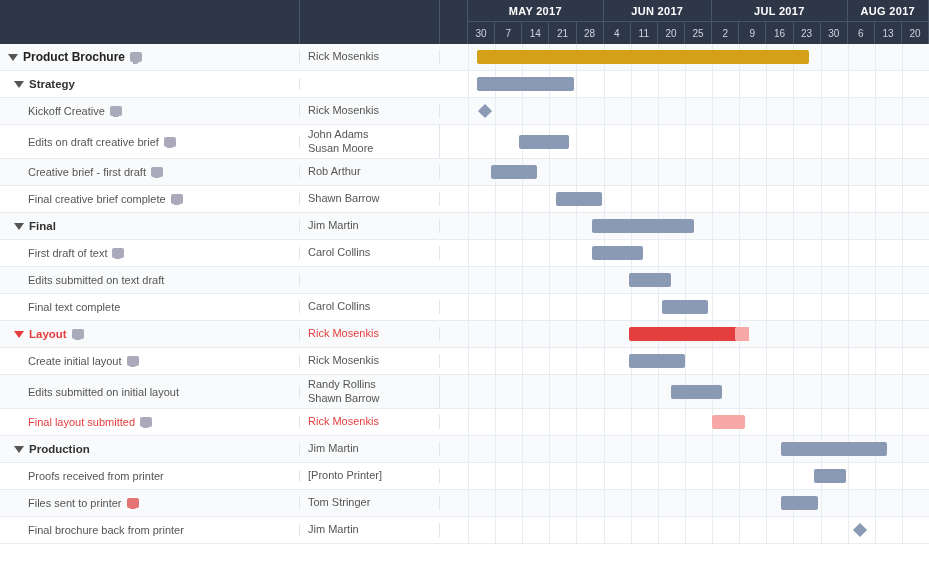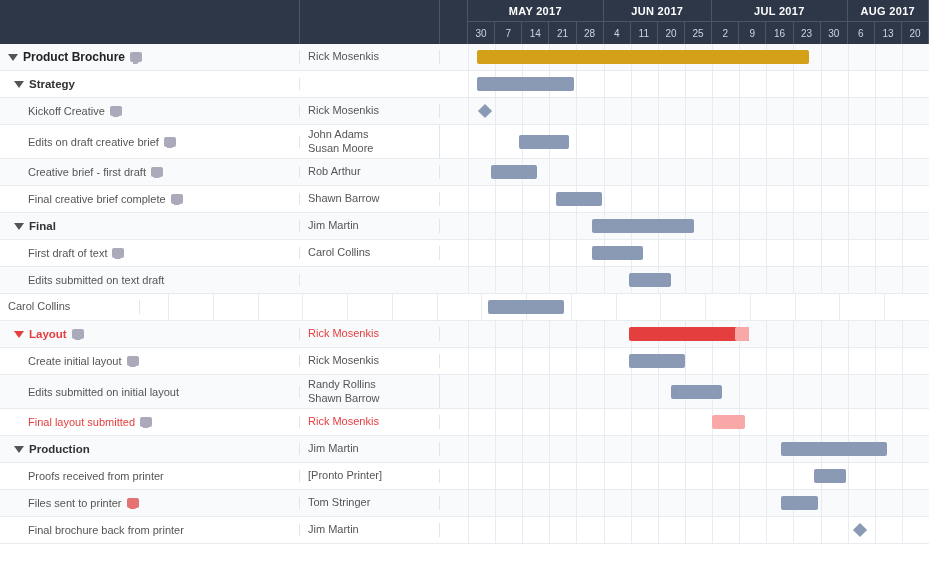--- a/index.html
+++ b/index.html
@@ -552,20 +552,23 @@
           <div class="grid-line" style="left: 64.7059%;"></div>
           <div class="grid-line" style="left: 70.5882%;"></div>
           <div class="grid-line" style="left: 76.4706%;"></div>
           <div class="grid-line" style="left: 82.3529%;"></div>
           <div class="grid-line" style="left: 88.2353%;"></div>
           <div class="grid-line" style="left: 94.1176%;"></div>
           <div class="gantt-bar gantt-bar-gray" style="left: 35%; width: 9%;"></div>
         </div>
       </div>
       <div class="data-row">
+        <div class="task-cell level-2">
+          <span>Final text complete</span>
+        </div>
         <div class="responsible-cell">Carol Collins</div>
         <div class="nav-cell"></div>
         <div class="chart-cell">
           <div class="grid-line" style="left: 0%;"></div>
           <div class="grid-line" style="left: 5.88235%;"></div>
           <div class="grid-line" style="left: 11.7647%;"></div>
           <div class="grid-line" style="left: 17.6471%;"></div>
           <div class="grid-line" style="left: 23.5294%;"></div>
           <div class="grid-line" style="left: 29.4118%;"></div>
           <div class="grid-line" style="left: 35.2941%;"></div>

